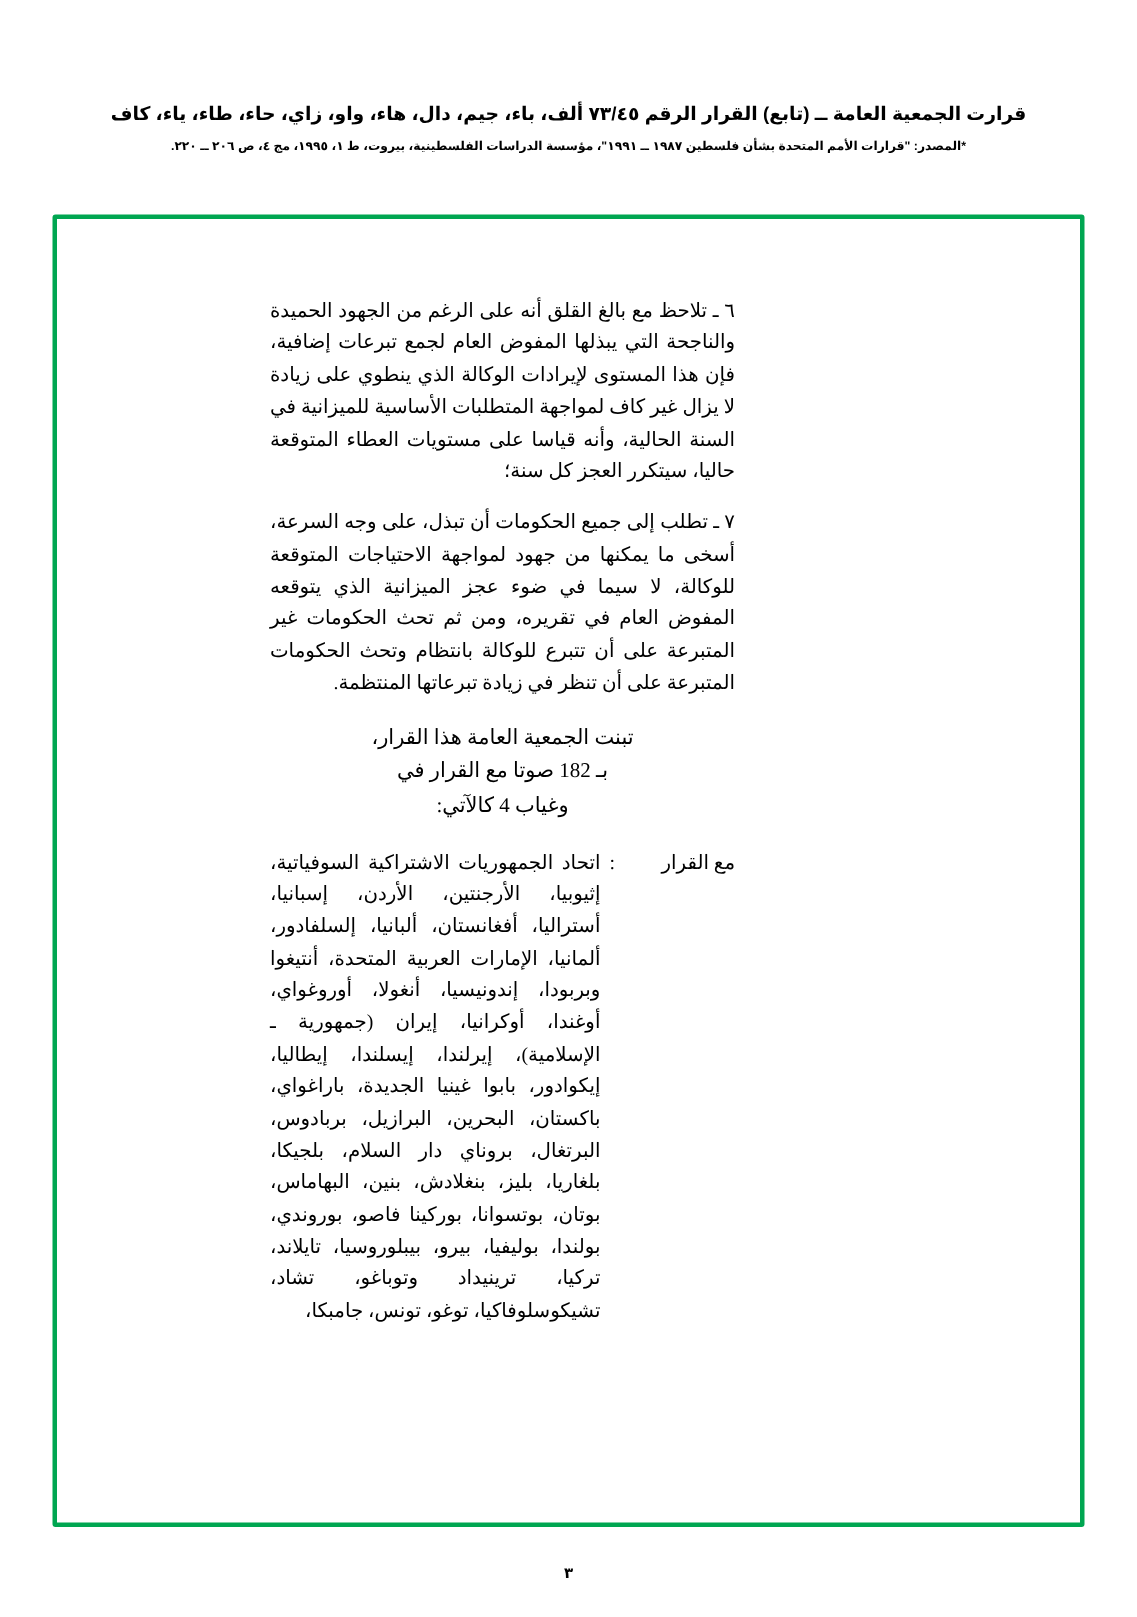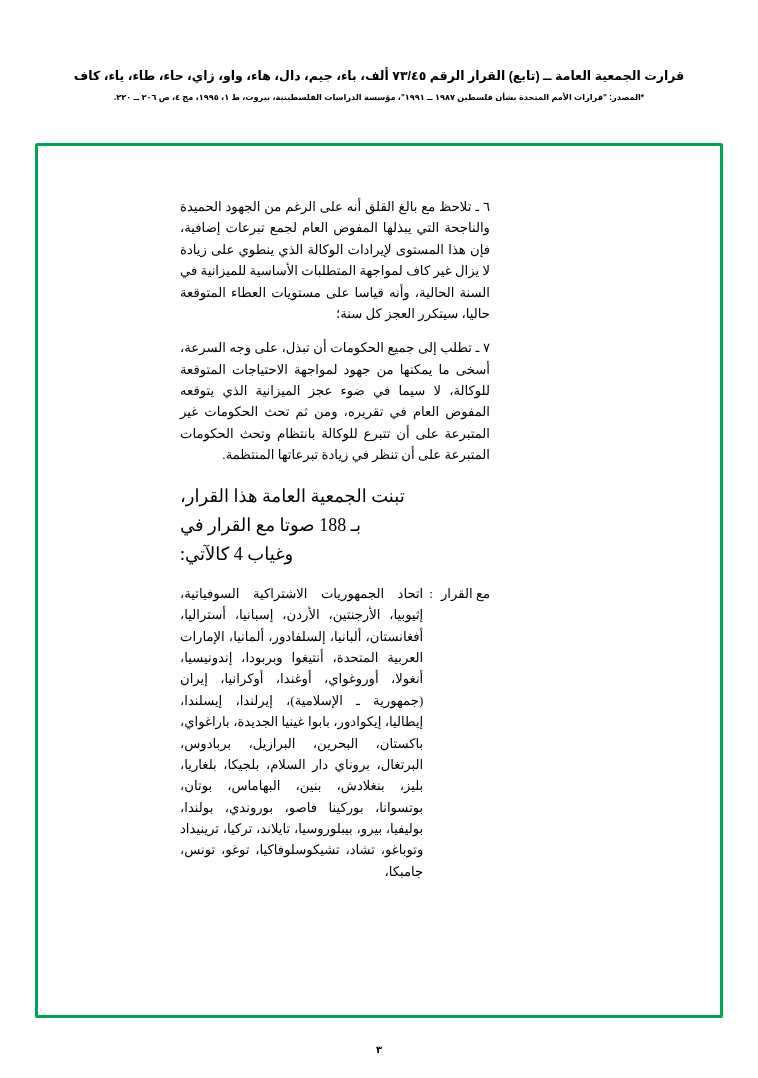--- a/index.html
+++ b/index.html
@@ -71,38 +71,39 @@
     margin: 0 0 13px 0;
     text-align: justify;
     text-justify: inter-word;
     font-family: Liberation Serif, serif;
   }
   .para:last-child { margin-bottom: 0; }
 
   .vote-block {
     margin-top: 16px;
     direction: rtl;
-    text-align: left;
-    font-size: 18px;
+    text-align: center;
+    font-size: 14px;
     line-height: 1.62;
   }
   .vote-line { margin: 0; white-space: nowrap; }
 
   .states-block {
     margin-top: 14px;
     direction: rtl;
     display: flex;
     align-items: flex-start;
     font-size: 13.2px;
     line-height: 1.62;
   }
   .states-label {
     flex: 0 0 auto;
     white-space: nowrap;
     padding-left: 8px;
+    margin-left: 23px;
   }
   .states-colon {
     flex: 0 0 auto;
     padding-left: 6px;
   }
   .states-list {
     flex: 1 1 auto;
     text-align: justify;
     text-justify: inter-word;
   }
@@ -130,21 +131,21 @@
 
   <div class="frame"></div>
 
   <div class="content">
 
     <p class="para">٦ ـ تلاحظ مع بالغ القلق أنه على الرغم من الجهود الحميدة والناجحة التي يبذلها المفوض العام لجمع تبرعات إضافية، فإن هذا المستوى لإيرادات الوكالة الذي ينطوي على زيادة لا يزال غير كاف لمواجهة المتطلبات الأساسية للميزانية في السنة الحالية، وأنه قياسا على مستويات العطاء المتوقعة حاليا، سيتكرر العجز كل سنة؛</p>
     <p class="para">٧ ـ تطلب إلى جميع الحكومات أن تبذل، على وجه السرعة، أسخى ما يمكنها من جهود لمواجهة الاحتياجات المتوقعة للوكالة، لا سيما في ضوء عجز الميزانية الذي يتوقعه المفوض العام في تقريره، ومن ثم تحث الحكومات غير المتبرعة على أن تتبرع للوكالة بانتظام وتحث الحكومات المتبرعة على أن تنظر في زيادة تبرعاتها المنتظمة.</p>
 
     <div class="vote-block">
       <p class="vote-line">تبنت الجمعية العامة هذا القرار،</p>
-      <p class="vote-line">بـ 188 صوتا مع القرار في</p>
+      <p class="vote-line">بـ 182 صوتا مع القرار في</p>
       <p class="vote-line">وغياب 4 كالآتي:</p>
     </div>
 
     <div class="states-block">
       <span class="states-label">مع القرار</span>
       <span class="states-colon">:</span>
       <span class="states-list">اتحاد الجمهوريات الاشتراكية السوفياتية، إثيوبيا، الأرجنتين، الأردن، إسبانيا، أستراليا، أفغانستان، ألبانيا، إلسلفادور، ألمانيا، الإمارات العربية المتحدة، أنتيغوا وبربودا، إندونيسيا، أنغولا، أوروغواي، أوغندا، أوكرانيا، إيران (جمهورية ـ الإسلامية)، إيرلندا، إيسلندا، إيطاليا، إيكوادور، بابوا غينيا الجديدة، باراغواي، باكستان، البحرين، البرازيل، بربادوس، البرتغال، بروناي دار السلام، بلجيكا، بلغاريا، بليز، بنغلادش، بنين، البهاماس، بوتان، بوتسوانا، بوركينا فاصو، بوروندي، بولندا، بوليفيا، بيرو، بيبلوروسيا، تايلاند، تركيا، ترينيداد وتوباغو، تشاد، تشيكوسلوفاكيا، توغو، تونس، جامبكا،</span>
     </div>
 
   </div>

